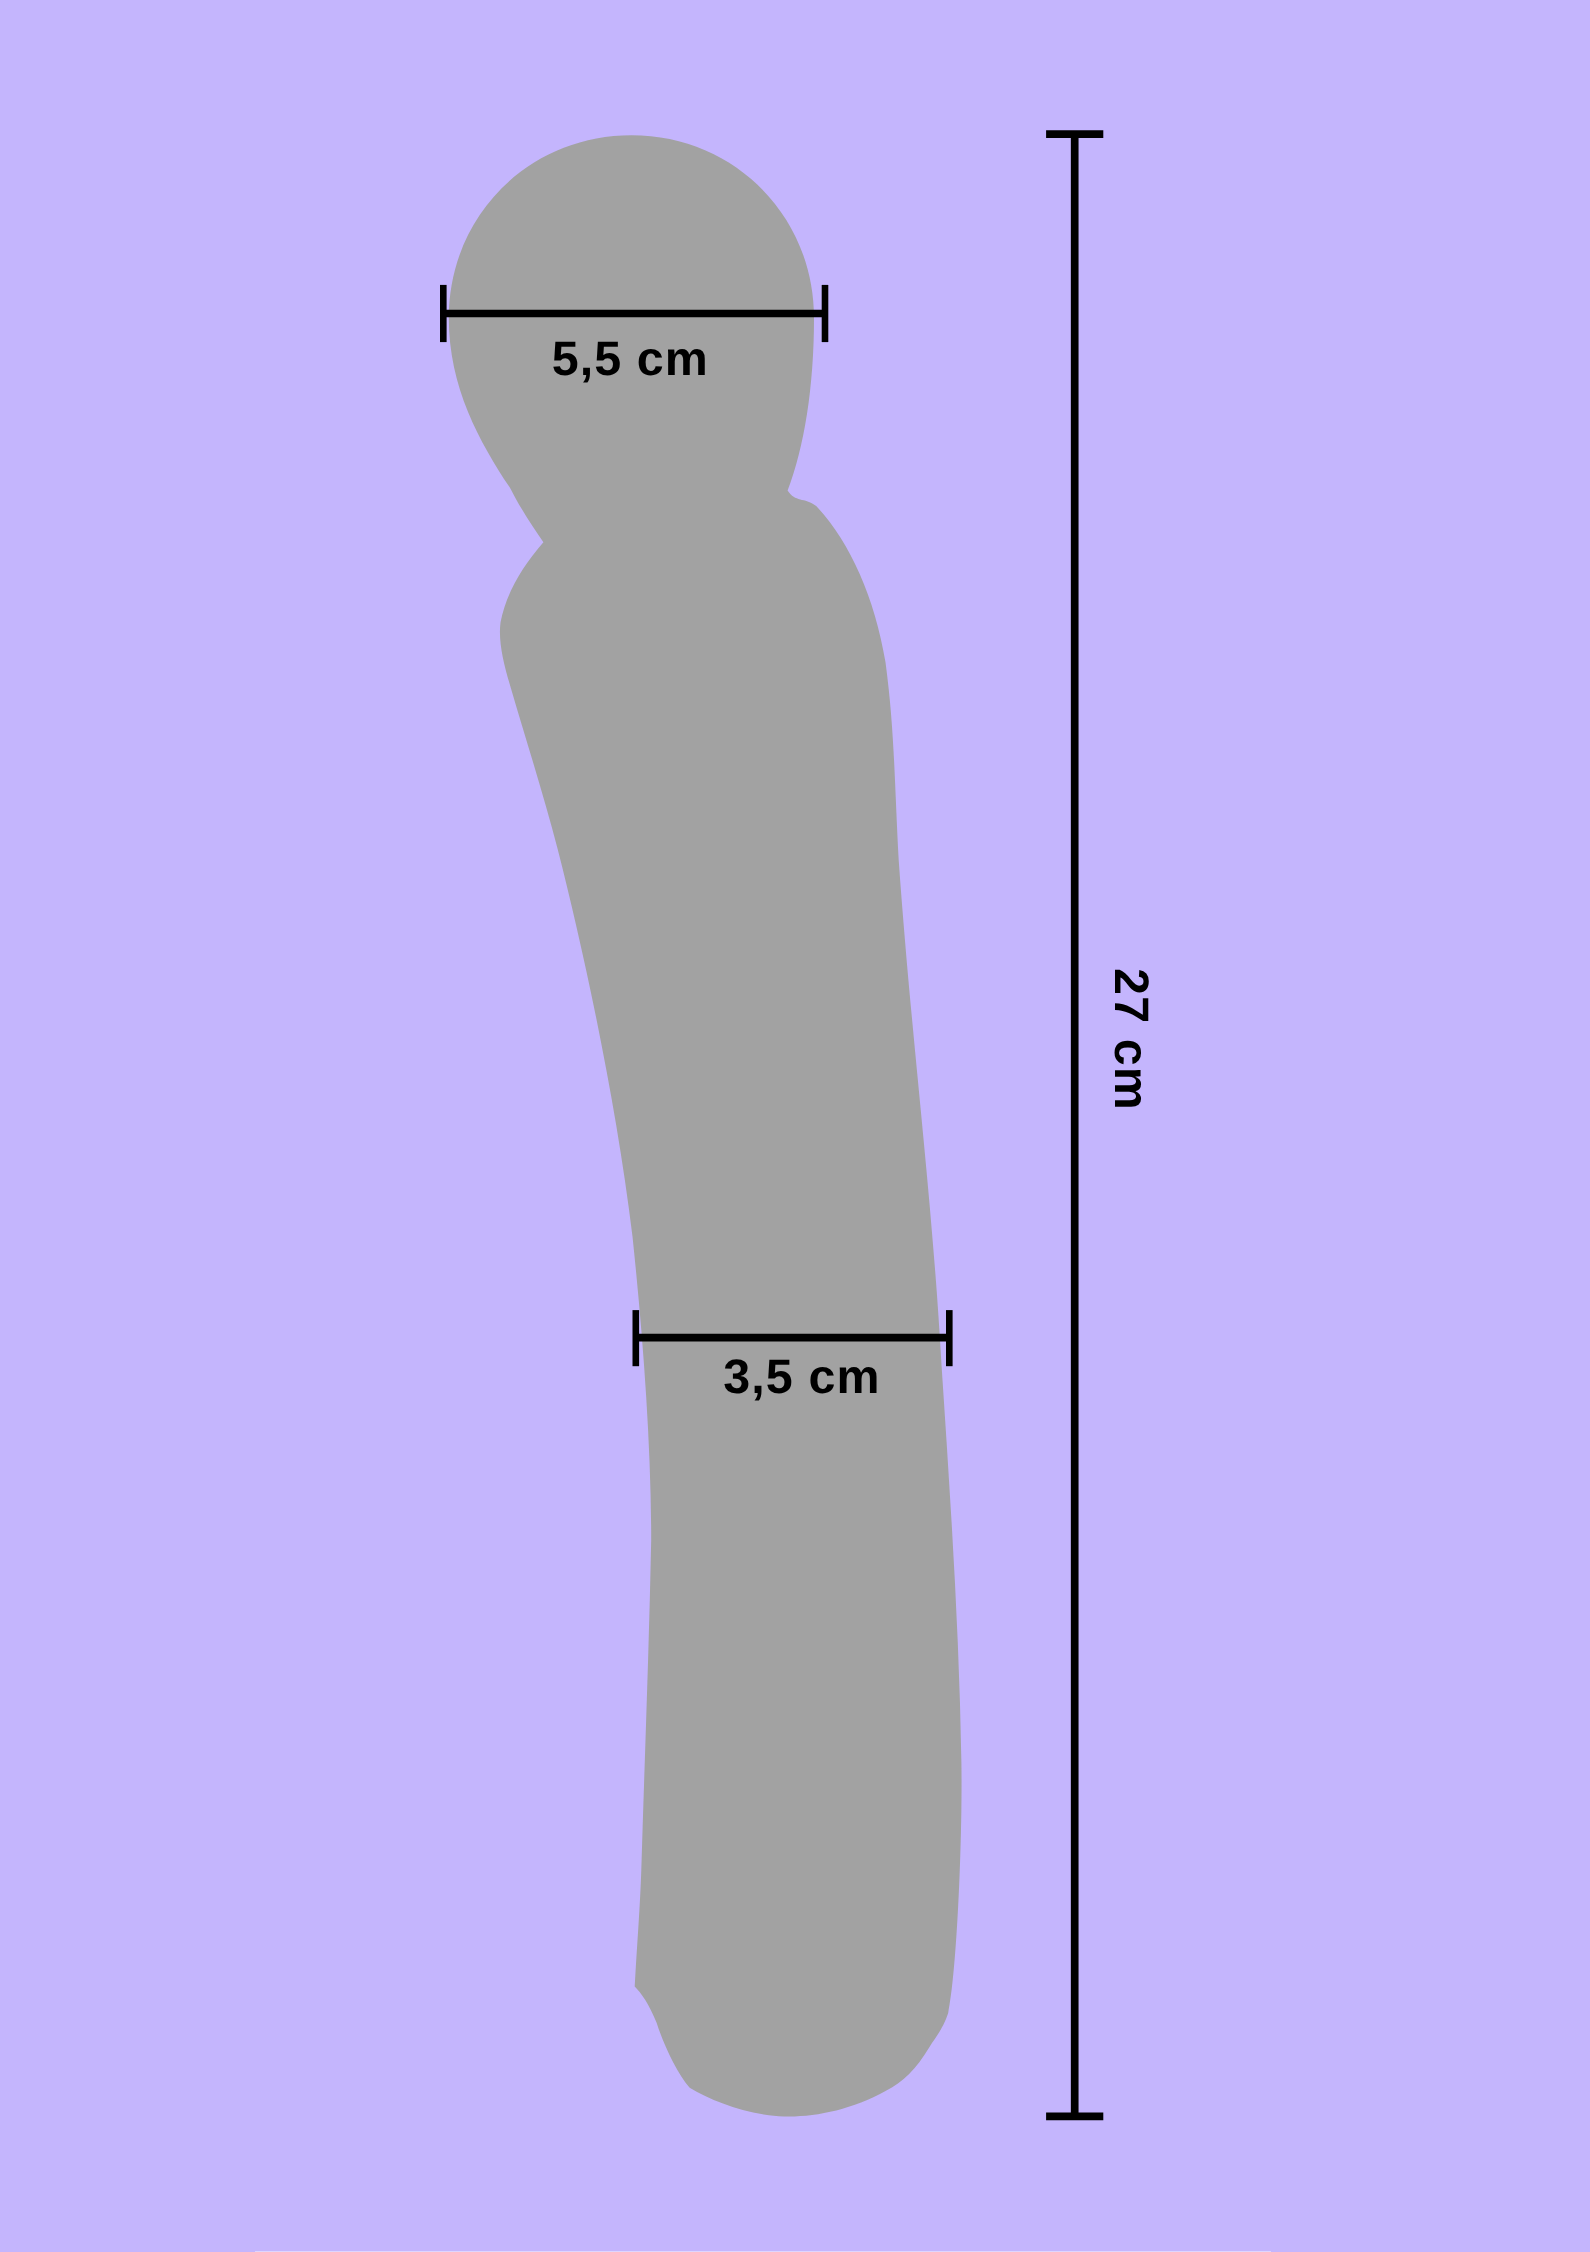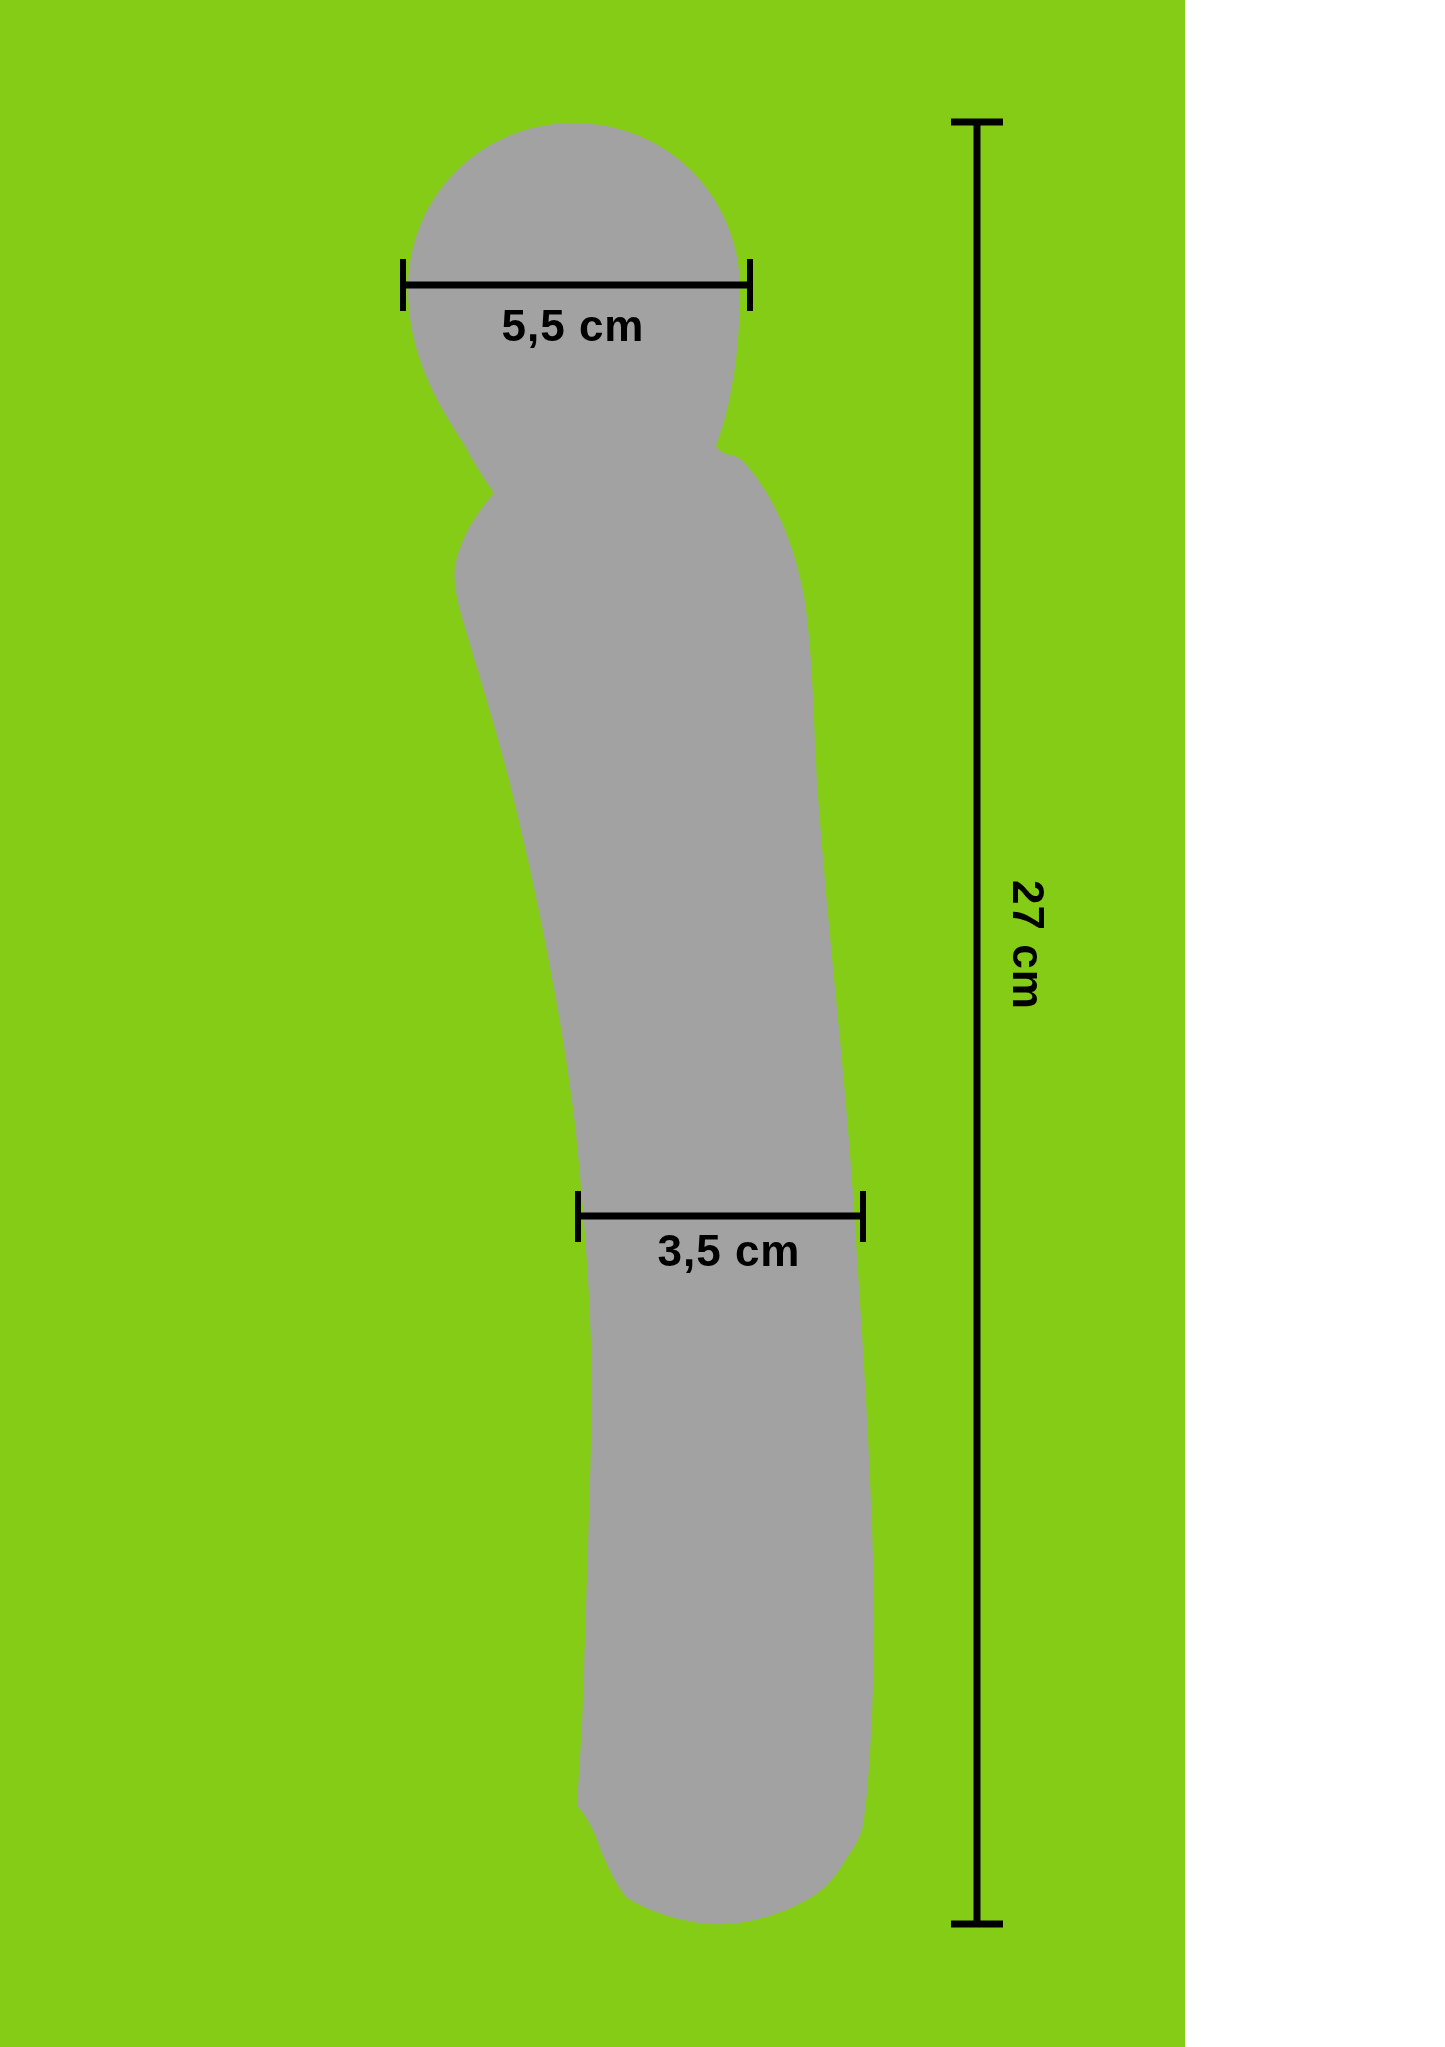--- a/index.html
+++ b/index.html
@@ -3,23 +3,23 @@
 <meta charset="utf-8">
 <style>
   html, body {
     margin: 0;
     padding: 0;
     background: #ffffff;
     font-family: "Liberation Sans", sans-serif;
   }
   .stage {
     position: relative;
-    width: 1185px;
+    width: 1445px;
     height: 2047px;
-    background: #84cc16;
+    background: #c4b5fd;
     overflow: hidden;
   }
   svg.diagram {
     position: absolute;
     left: 0;
     top: 0;
     display: block;
   }
   .dim-label {
     font-family: "Liberation Sans", sans-serif;

